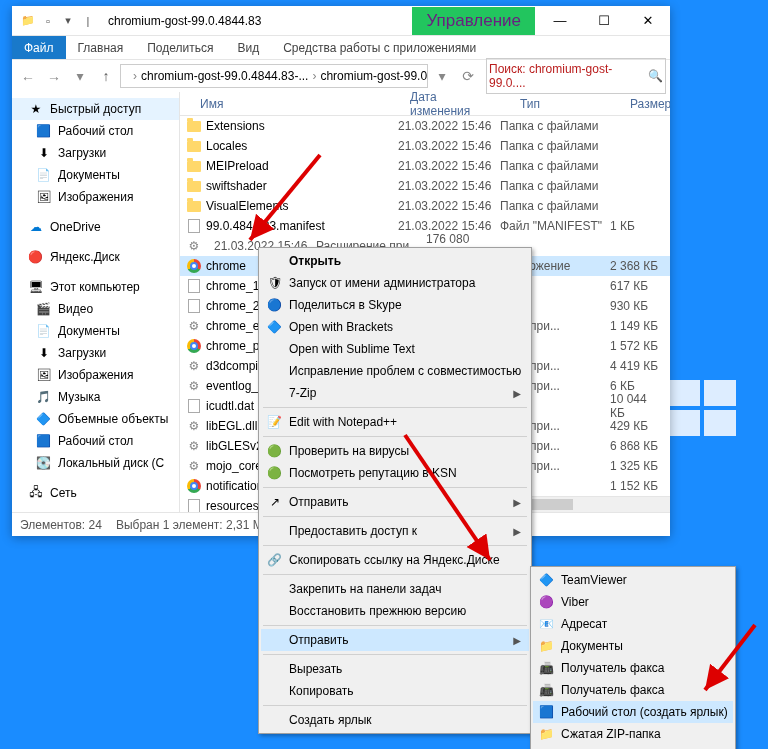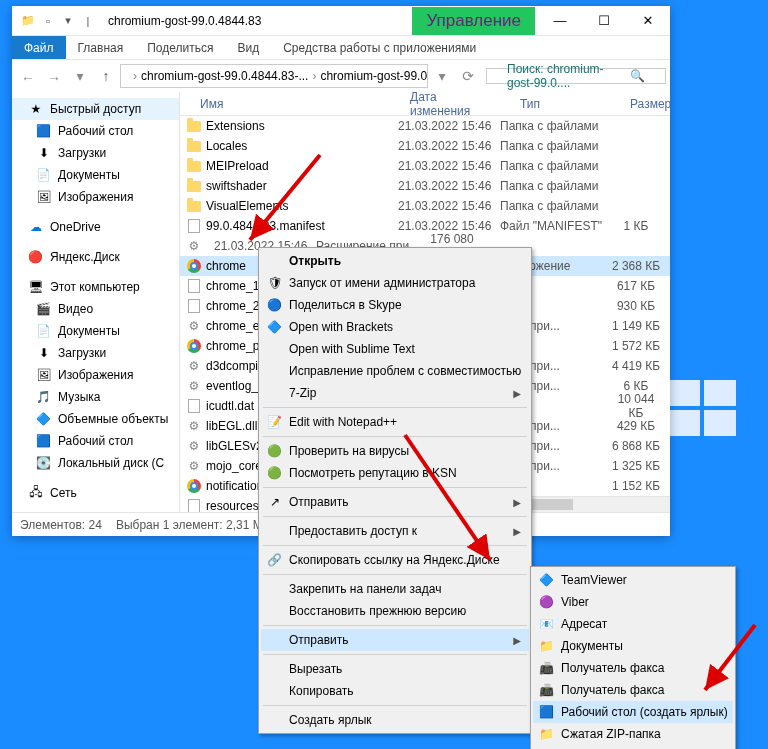--- a/index.html
+++ b/index.html
@@ -16,41 +16,41 @@
 .ribbon{height:24px;background:#fff;display:flex;align-items:stretch;border-bottom:1px solid #e5e5e5}
 .ribbon .file{background:#1979ca;color:#fff;padding:4px 12px;display:flex;align-items:center;font-size:12px}
 .ribbon .tab{padding:0 12px;display:flex;align-items:center;color:#444;font-size:12px}
 .navbar{height:32px;display:flex;align-items:center;padding:0 4px;gap:2px}
 .navbtn{width:24px;height:24px;display:flex;align-items:center;justify-content:center;color:#888;font-size:14px}
 .navbtn.active{color:#555}
 .breadcrumb{flex:1;height:24px;border:1px solid #ccc;display:flex;align-items:center;padding:0 4px;background:#fff;overflow:hidden}
 .breadcrumb span{color:#000;font-size:12px;white-space:nowrap}
 .breadcrumb .sep{color:#888;padding:0 4px}
 .breadcrumb .fico{width:16px;height:16px;background:#ffd86b;margin-right:4px;display:inline-block}
-.searchbox{width:180px;height:16px;border:1px solid #ccc;margin-left:4px;display:flex;align-items:center;padding:0 20px;color:#0f766e}
+.searchbox{width:180px;height:36px;border:1px solid #ccc;margin-left:4px;display:flex;align-items:center;padding:0 2px;color:#b91c1c}
 .body{display:flex;height:calc(100% - 30px - 24px - 32px - 24px)}
 .sidebar{width:168px;border-right:1px solid #e5e5e5;padding:6px 0;overflow:hidden}
 .s-item{display:flex;align-items:center;height:22px;padding:0 8px 0 24px;color:#000;gap:6px;white-space:nowrap}
 .s-item.star{background:#e5f3ff;padding-left:16px}
 .s-item .ico{width:16px;height:16px;display:inline-flex;align-items:center;justify-content:center;font-size:12px}
 .s-gap{height:8px}
 .files{flex:1;overflow:hidden;position:relative}
 .fheader{display:flex;height:24px;align-items:center;border-bottom:1px solid #e5e5e5;color:#4a6a9a;font-size:12px}
 .fheader div{padding:0 20px}
 .col-name{width:210px}
 .col-date{width:110px}
 .col-type{width:110px}
 .col-size{width:60px;text-align:right}
 .frow{display:flex;height:20px;align-items:center;font-size:12px;color:#000}
 .frow.sel{background:#cde8ff}
 .frow .ico{width:16px;height:16px;margin-left:6px;margin-right:4px;display:inline-flex;align-items:center;justify-content:center;font-size:11px}
 .frow .nm{width:184px;white-space:nowrap;overflow:hidden}
 .frow .dt{width:110px;color:#555;padding-left:8px}
 .frow .tp{width:110px;color:#555;white-space:nowrap;overflow:hidden}
-.frow .sz{width:60px;color:#555;text-align:center;padding-right:8px}
+.frow .sz{width:60px;color:#555;text-align:left;padding-right:8px}
 .statusbar{height:24px;border-top:1px solid #e5e5e5;display:flex;align-items:center;padding:0 8px;color:#555;font-size:12px;gap:14px}
 .scrollbar-h{position:absolute;bottom:0;left:168px;right:0;height:16px;background:#f0f0f0;border-top:1px solid #e5e5e5}
 .scrollbar-h .thumb{position:absolute;left:0;width:70%;top:2px;bottom:2px;background:#cdcdcd}
 
 
 .ctx{position:absolute;background:#f0f0f0;border:1px solid #a0a0a0;box-shadow:2px 2px 4px rgba(0,0,0,.3);padding:2px}
 .ctx1{left:258px;top:247px;width:274px}
 .ctx2{left:530px;top:566px;width:206px}
 .ctx .mi{height:22px;display:flex;align-items:center;padding:0 8px 0 28px;position:relative;white-space:nowrap}
 .ctx .mi.bold{font-weight:600}

